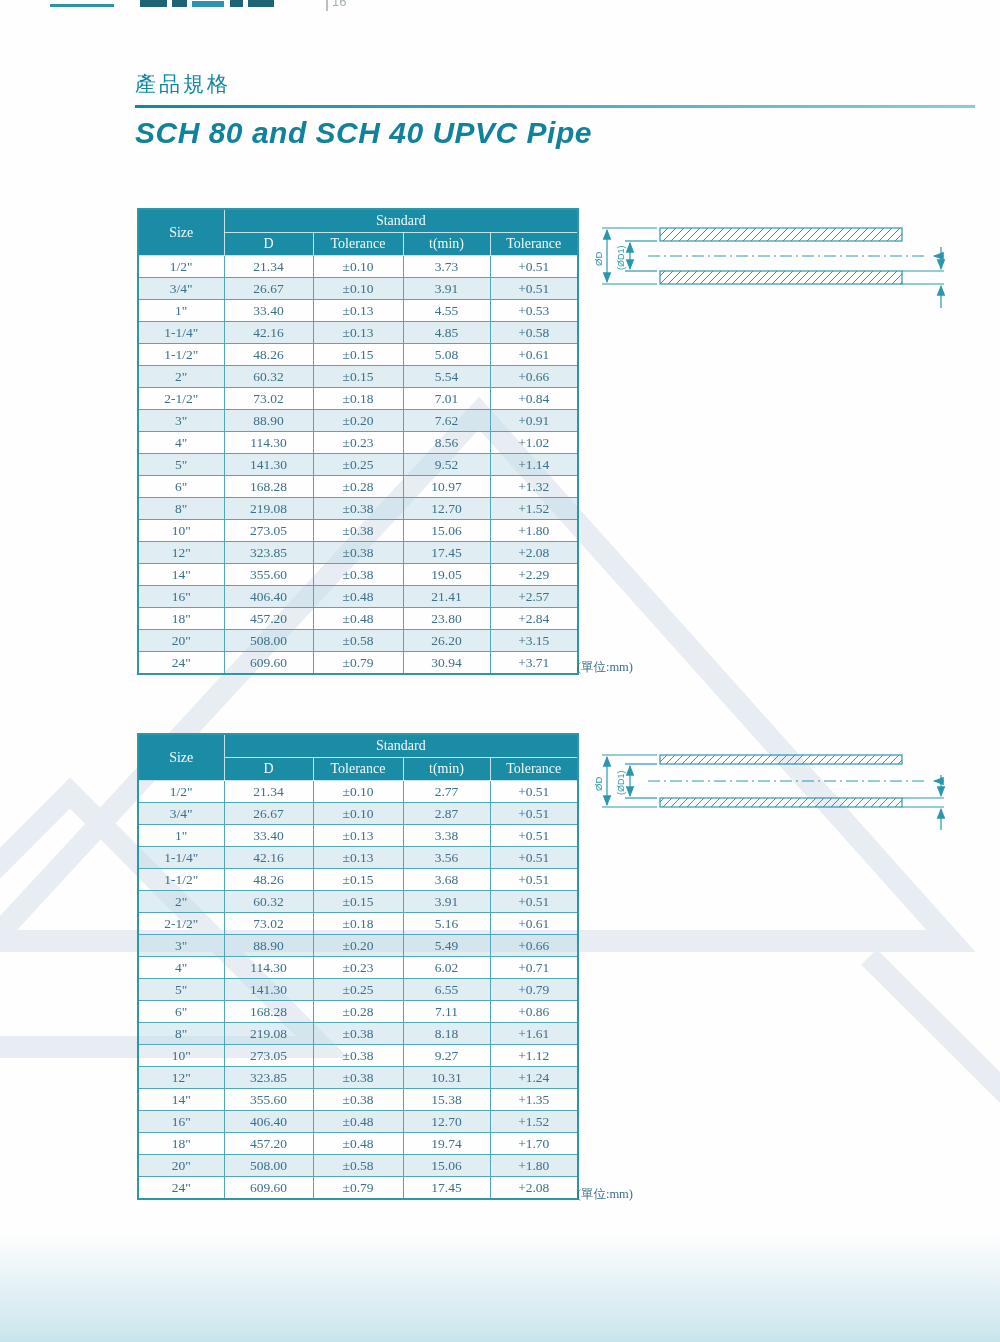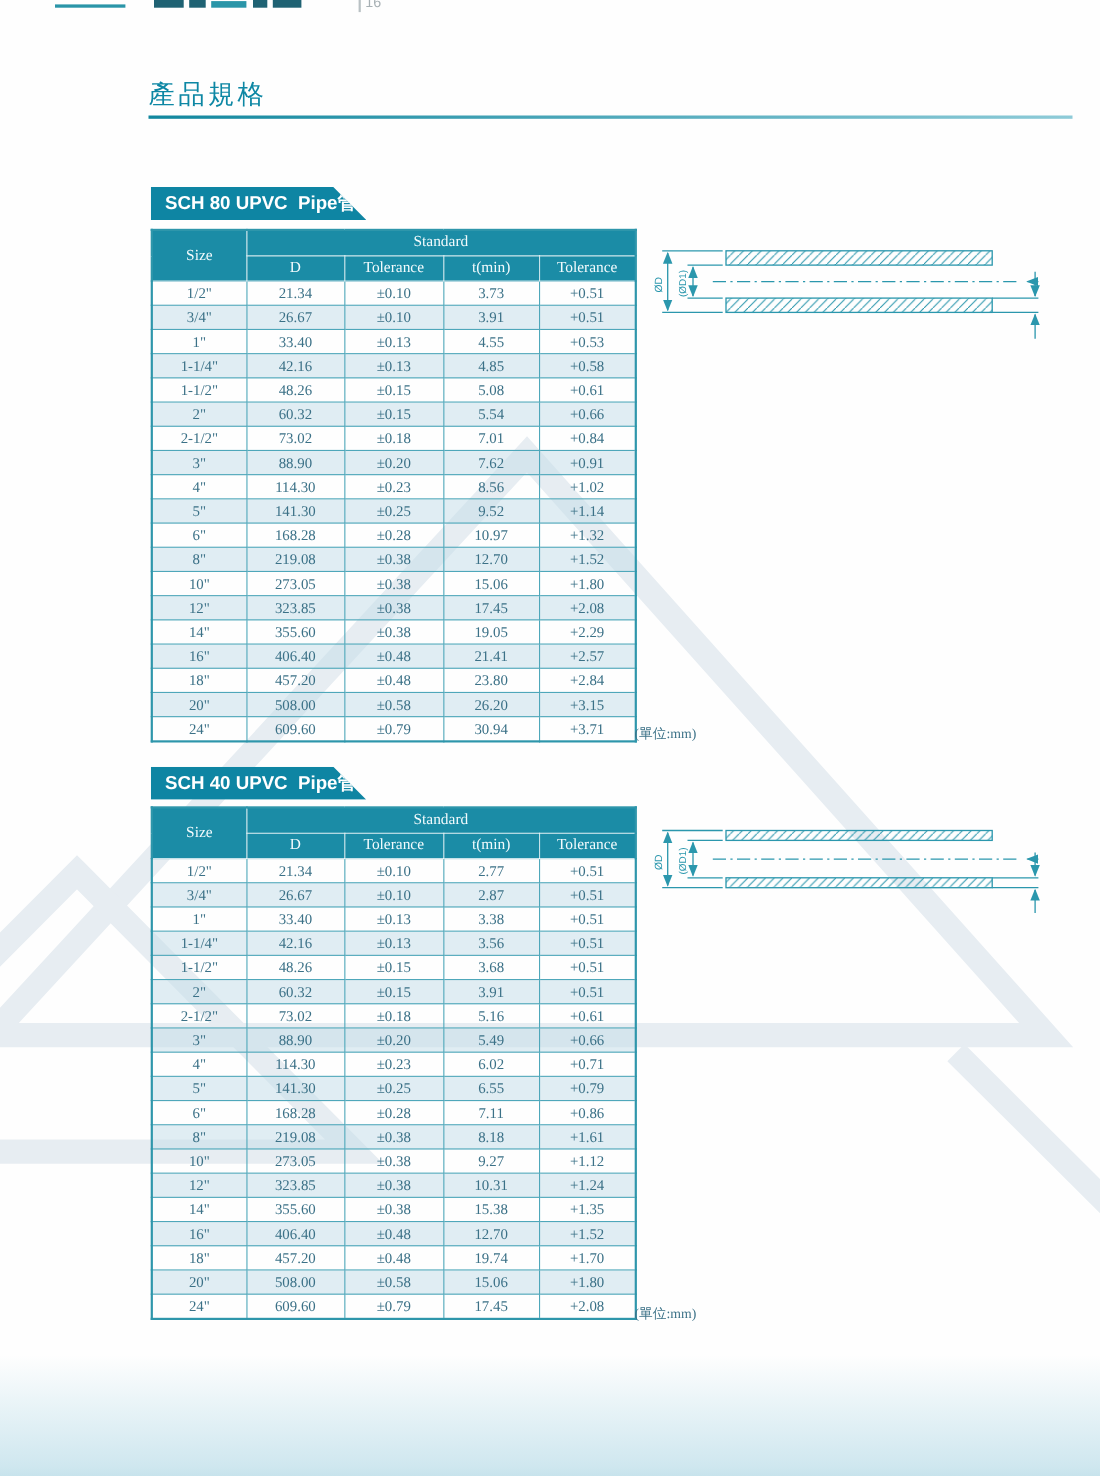--- a/index.html
+++ b/index.html
@@ -11,21 +11,21 @@
   
   .frag{position:absolute;}
   .frag-underline{left:10px;top:4px;width:64px;height:3px;background:#2a95a8;}
   .frag-dark{top:0;height:7px;background:#1f6273;}
   .frag-teal{top:1px;height:6px;background:#2a95a8;}
   .frag-divider{left:286px;top:0;width:2px;height:11px;background:#b9c1c4;}
   .frag-pagenum{position:absolute;left:292px;top:0;height:11px;width:24px;overflow:hidden;}
   .frag-pagenum span{display:block;margin-top:-6px;font-size:13px;color:#a7b0b4;
        font-family:"Liberation Sans",sans-serif;}
 
-  .heading-zh{position:absolute;left:95px;top:70px;font-size:24px;letter-spacing:3px;
+  .heading-zh{position:absolute;left:95px;top:70px;font-size:21px;letter-spacing:3px;
        color:#0d87a4;font-weight:500;}
   .rule{position:absolute;left:95px;top:105px;width:840px;height:3px;
        background:linear-gradient(to right,#11879e,#8ecbd8);}
   .page-title{position:absolute;left:95px;top:116px;font-size:30px;font-weight:bold;
        font-style:italic;color:#10829e;letter-spacing:0.5px;}
 
   .badge{position:absolute;left:97px;width:196px;height:30px;background:#0e85a3;
        clip-path:polygon(0 0,calc(100% - 30px) 0,100% 100%,0 100%);
        color:#ffffff;font-size:17px;font-weight:bold;line-height:30px;
        padding-left:13px;box-sizing:border-box;white-space:pre;}
@@ -72,22 +72,22 @@
     <div class="frag frag-teal" style="left:152px;width:32px;"></div>
     <div class="frag frag-dark" style="left:190px;width:13px;"></div>
     <div class="frag frag-dark" style="left:208px;width:26px;"></div>
     <div class="frag frag-divider"></div>
     <div class="frag-pagenum">
       <span>16</span>
     </div>
 
     <div class="heading-zh">產品規格</div>
     <div class="rule"></div>
-
-    <div class="badge badge1">SCH 80 UPVC  Pipe管</div>
+    <div class="page-title">SCH 80 and SCH 40 UPVC Pipe</div>
+
     <table class="spec spec1">
       <colgroup>
           <col style="width:86px">
           <col style="width:89px">
           <col style="width:90px">
           <col style="width:87px">
           <col style="width:88px">
         </colgroup>
       <thead>
         <tr>
@@ -263,21 +263,20 @@
         <path d="M310 68 H352"></path>
         <line x1="349" y1="31" x2="349" y2="53" marker-end="url(#ar1)"></line>
         <line x1="349" y1="92" x2="349" y2="70" marker-end="url(#ar1)"></line>
       </g>
       <g fill="#2b97ad" font-family="Liberation Sans, sans-serif">
         <text font-size="9.5" transform="translate(10 50) rotate(-90)">ØD</text>
         <text font-size="9" transform="translate(32 54) rotate(-90)">(ØD1)</text>
       </g>
     </svg>
 
-    <div class="badge badge2">SCH 40 UPVC  Pipe管</div>
     <table class="spec spec2">
       <colgroup>
           <col style="width:86px">
           <col style="width:89px">
           <col style="width:90px">
           <col style="width:87px">
           <col style="width:88px">
         </colgroup>
       <thead>
         <tr>

